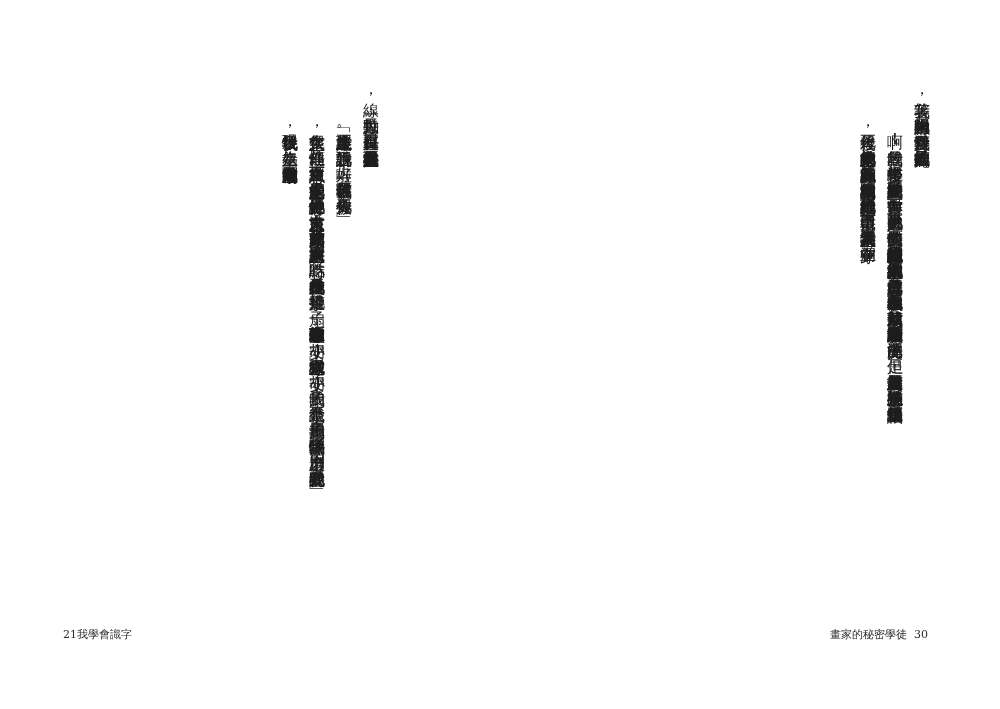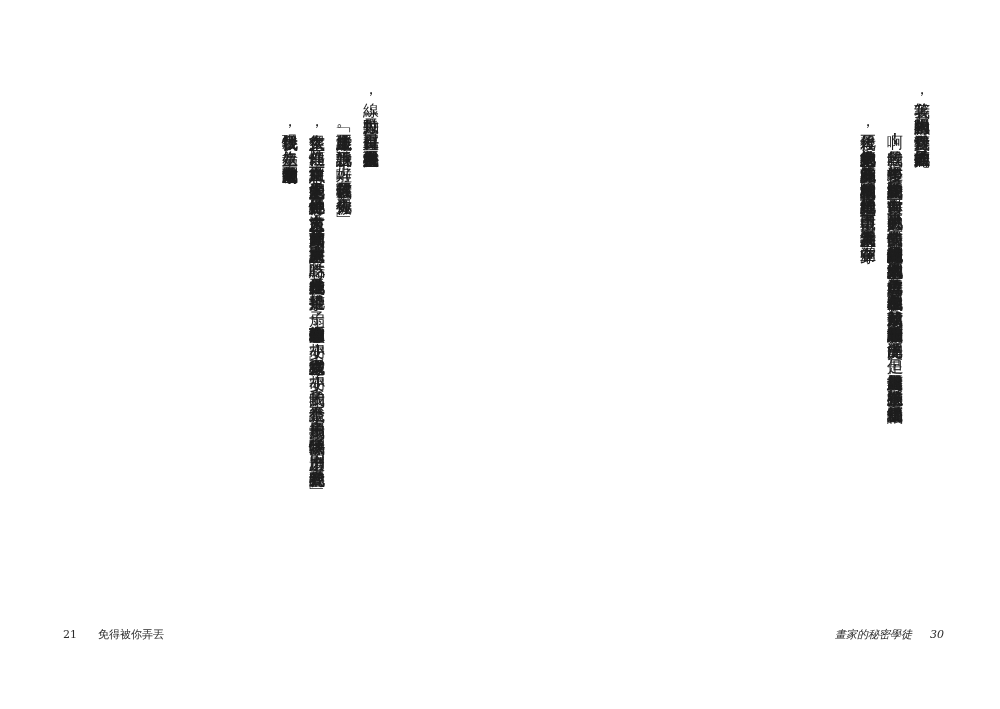--- a/index.html
+++ b/index.html
@@ -42,22 +42,22 @@
   
   .footer {
     position: absolute;
     top: 627px;
     display: flex;
     align-items: baseline;
     font-size: 11px;
     color: #2b2b2b;
     white-space: nowrap;
   }
-  .footer-left  { left: 63px;  gap: 21px; }
-  .footer-right { right: 56px; gap: 18px; font-style: italic; }
+  .footer-left  { left: 63px;  gap: 0; }
+  .footer-right { right: 72px; gap: 7px; }
   .footer .num { font-family: "DejaVu Serif", "Liberation Serif", serif; }
 </style>
 </head>
 <body>
 
 <div class="spread">
 
   <section>
     <div class="vtext right-block">
       <p class="para">著我笑，用一對融化人的眼神，對我傳送疼愛，宛若她輕柔的撫摸。</p>
@@ -72,17 +72,17 @@
 
   <section>
     <div class="vtext left-block">
       <p class="para">線，每天拉動一點，直至傷口長好，然後女主人為我掛上其中一只耳環。</p>
       <p class="para indent">「戴上耳環才能止血。」她告訴我說：「好啦！另一只耳環我幫你收著，免得被你弄丟。」</p>
       <p class="para indent">女主人很仁慈，但頗為任性，而且經常忘東忘西。她深愛的主人老是生病，弄得她總是憂心忡忡。女主人來自波多市，是葡萄牙席爾瓦家族的人。女主人去買東西或拜訪朋友、吃點心時，我的工作就是走在她身後，幫她拾手提袋、扇子、彌撒經本和裝在珍珠鑲盒中的念珠。「小胡安，」女主人總這樣喊我：「小胡安，我的扇子！不是拿給我，是用扇子搧我！我熱到快無法呼吸了。別這麼用力，會弄亂我的頭髮！」</p>
       <p class="para indent">我很快就發現，生為奴童，難免會被女主人拿闔起的扇子</p>
     </div>
     <footer class="footer footer-left">
       <span class="num">21</span>
-      <span>免得被你弄丟</span>
+      <span>我學會識字</span>
     </footer>
   </section>
 
 </div>
 
 </body></html>

